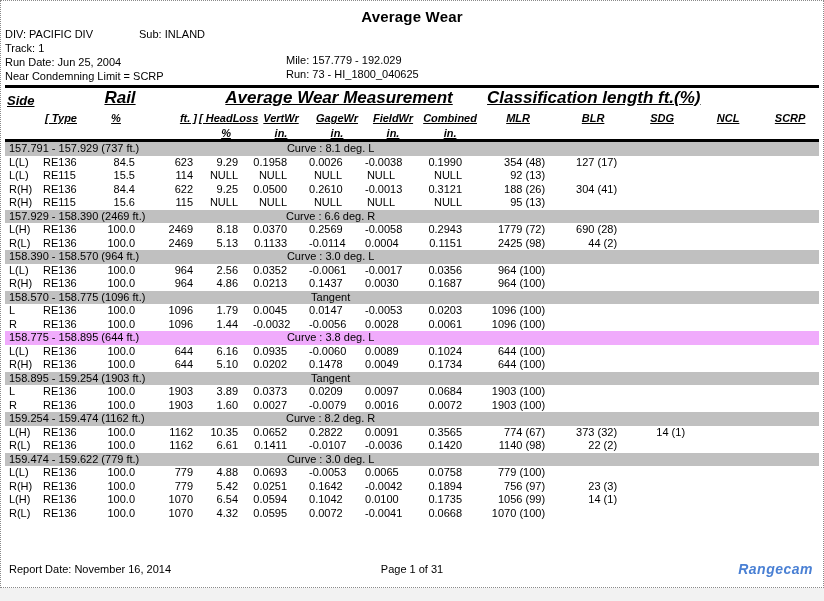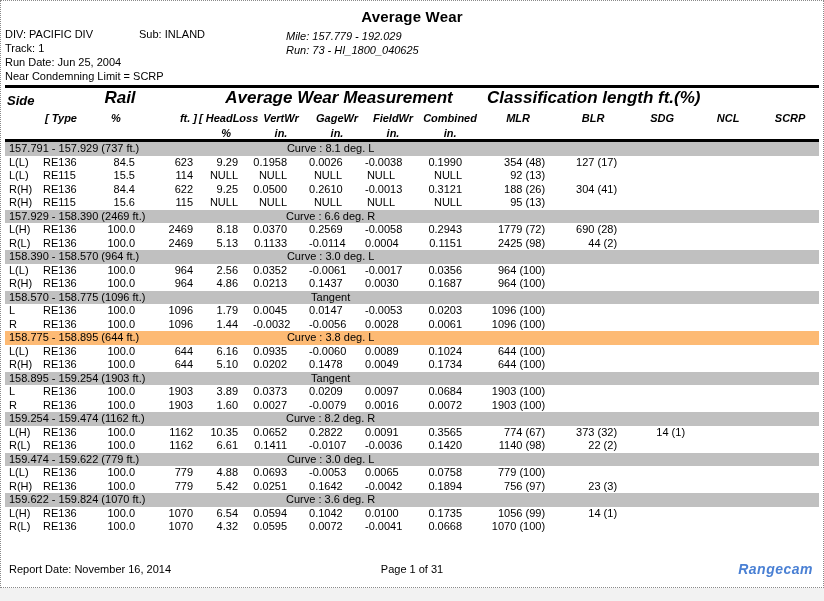--- a/index.html
+++ b/index.html
@@ -24,23 +24,22 @@
     position:relative;
     font-size:11px;
     line-height:14px;
     padding:2px 4px 0 4px;
     height:58px;
   }
   .info .sub-label{margin-left:46px;}
   .info-right{
     position:absolute;
     left:285px;
-    top:4px;
+    top:28px;
     line-height:14px;
-    font-style:italic;
   }
   .thick-rule{
     height:3px;
     background:#000;
     margin:0 4px;
   }
   table{
     border-collapse:collapse;
     table-layout:fixed;
     width:814px;
@@ -55,21 +54,21 @@
     overflow:visible;
     vertical-align:bottom;
   }
   tr.h-groups th{font-size:17px;height:18px;text-align:center;}
   tr.h-groups th.g-side{text-align:left;padding-left:2px;font-size:13px;}
   tr.h-groups th.g-class{text-align:left;padding-left:8px;}
   tr.h-cols th{font-size:11px;height:16px;text-align:center;}
   tr.h-cols th.h-left{text-align:left;padding-left:4px;}
   tr.h-cols th.h-right{text-align:right;padding-right:2px;}
   tr.h-units th{font-size:11px;height:15px;text-align:center;}
-  thead{border-bottom:3px solid #000;}
+  thead{border-bottom:3px solid #000;text-decoration:underline;}
   tbody td{
     padding:0;
     height:13.5px;
     line-height:13px;
     white-space:nowrap;
     overflow:visible;
   }
   tbody td.band-cell{
     background:#c0c0c0;
     position:relative;
@@ -364,21 +363,21 @@
           <td>-0.0056</td>
           <td>0.0028</td>
           <td>0.0061</td>
           <td>1096 (100)</td>
           <td></td>
           <td></td>
           <td></td>
           <td></td>
         </tr>
         <tr>
-          <td colspan="14" class="band-cell" style="background: #fdba74; padding-left: 40px;">
+          <td colspan="14" class="band-cell" style="background: #f0abfc; padding-left: 40px;">
             <span class="band-range">158.775 - 158.895 (644 ft.)</span>
             <span class="band-align">Curve : 3.8 deg. L</span>
           </td>
         </tr>
         <tr class="data-row">
           <td>L(L)</td>
           <td>RE136</td>
           <td>100.0</td>
           <td>644</td>
           <td>6.16</td>
@@ -515,26 +514,20 @@
           <td>0.0251</td>
           <td>0.1642</td>
           <td>-0.0042</td>
           <td>0.1894</td>
           <td>756 (97)</td>
           <td>23 (3)</td>
           <td></td>
           <td></td>
           <td></td>
         </tr>
-        <tr>
-          <td colspan="14" class="band-cell" style="background: rgb(192, 192, 192);">
-            <span class="band-range">159.622 - 159.824 (1070 ft.)</span>
-            <span class="band-align">Curve : 3.6 deg. R</span>
-          </td>
-        </tr>
         <tr class="data-row">
           <td>L(H)</td>
           <td>RE136</td>
           <td>100.0</td>
           <td>1070</td>
           <td>6.54</td>
           <td>0.0594</td>
           <td>0.1042</td>
           <td>0.0100</td>
           <td>0.1735</td>

